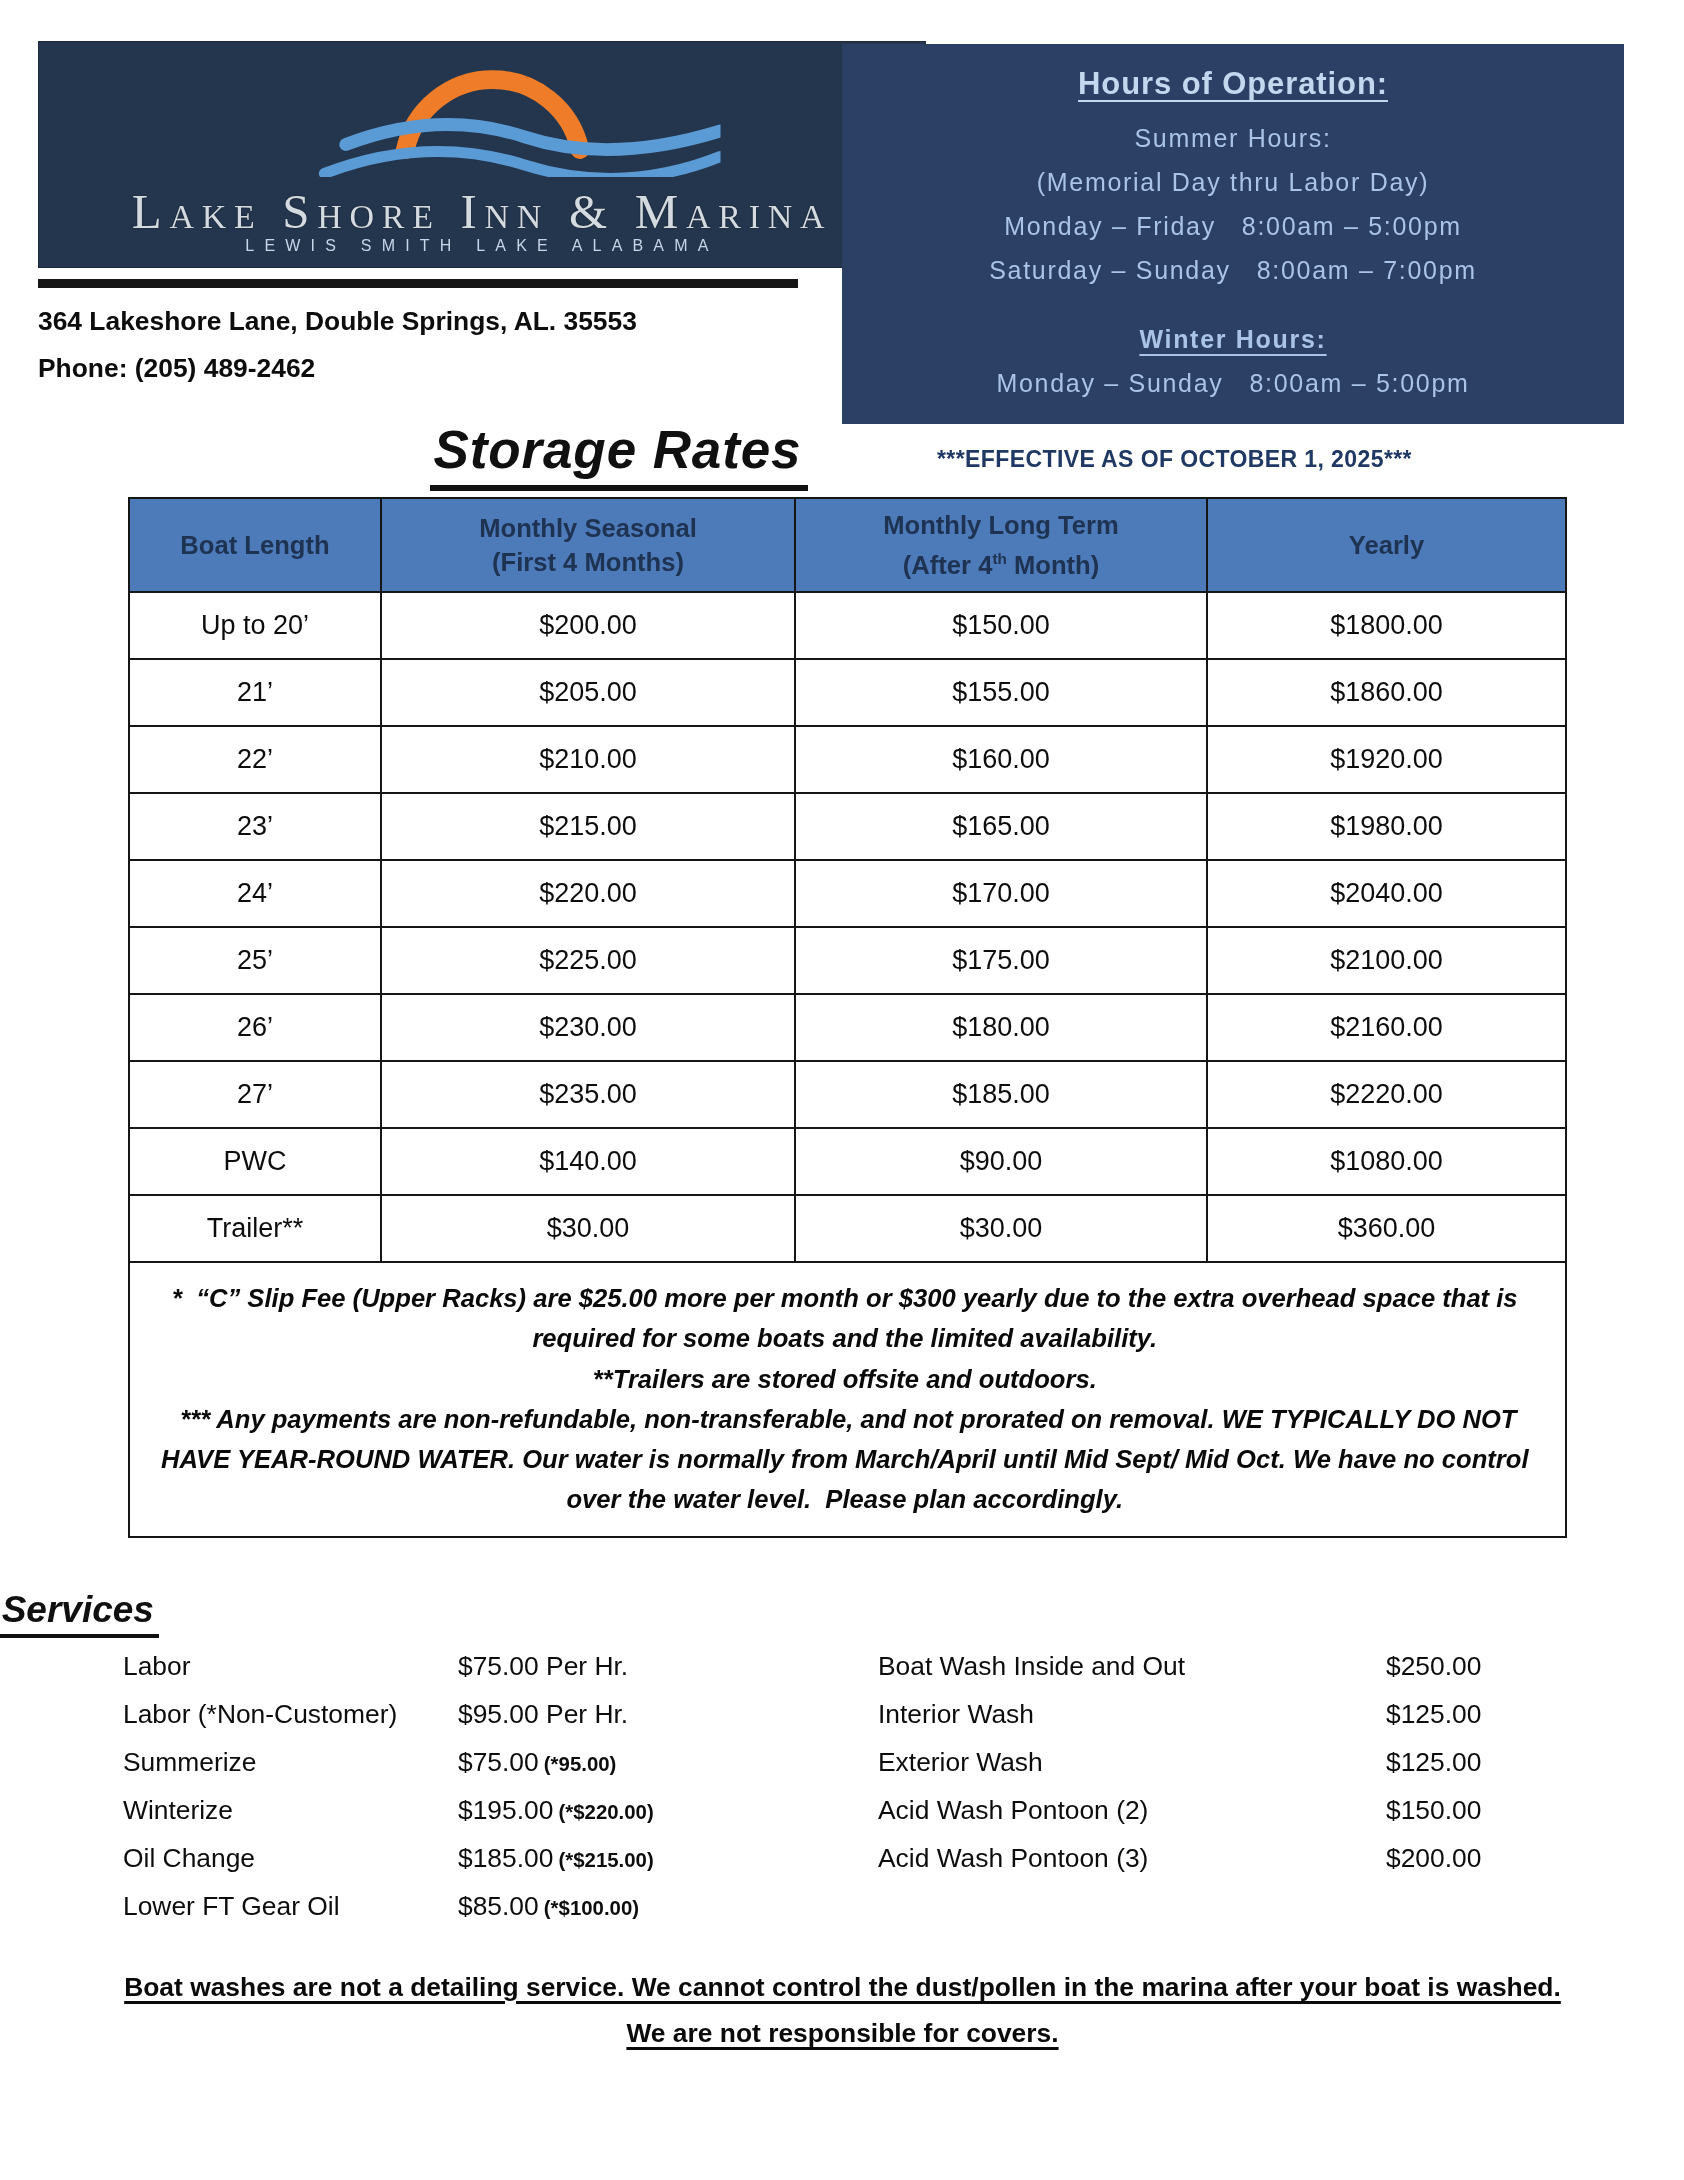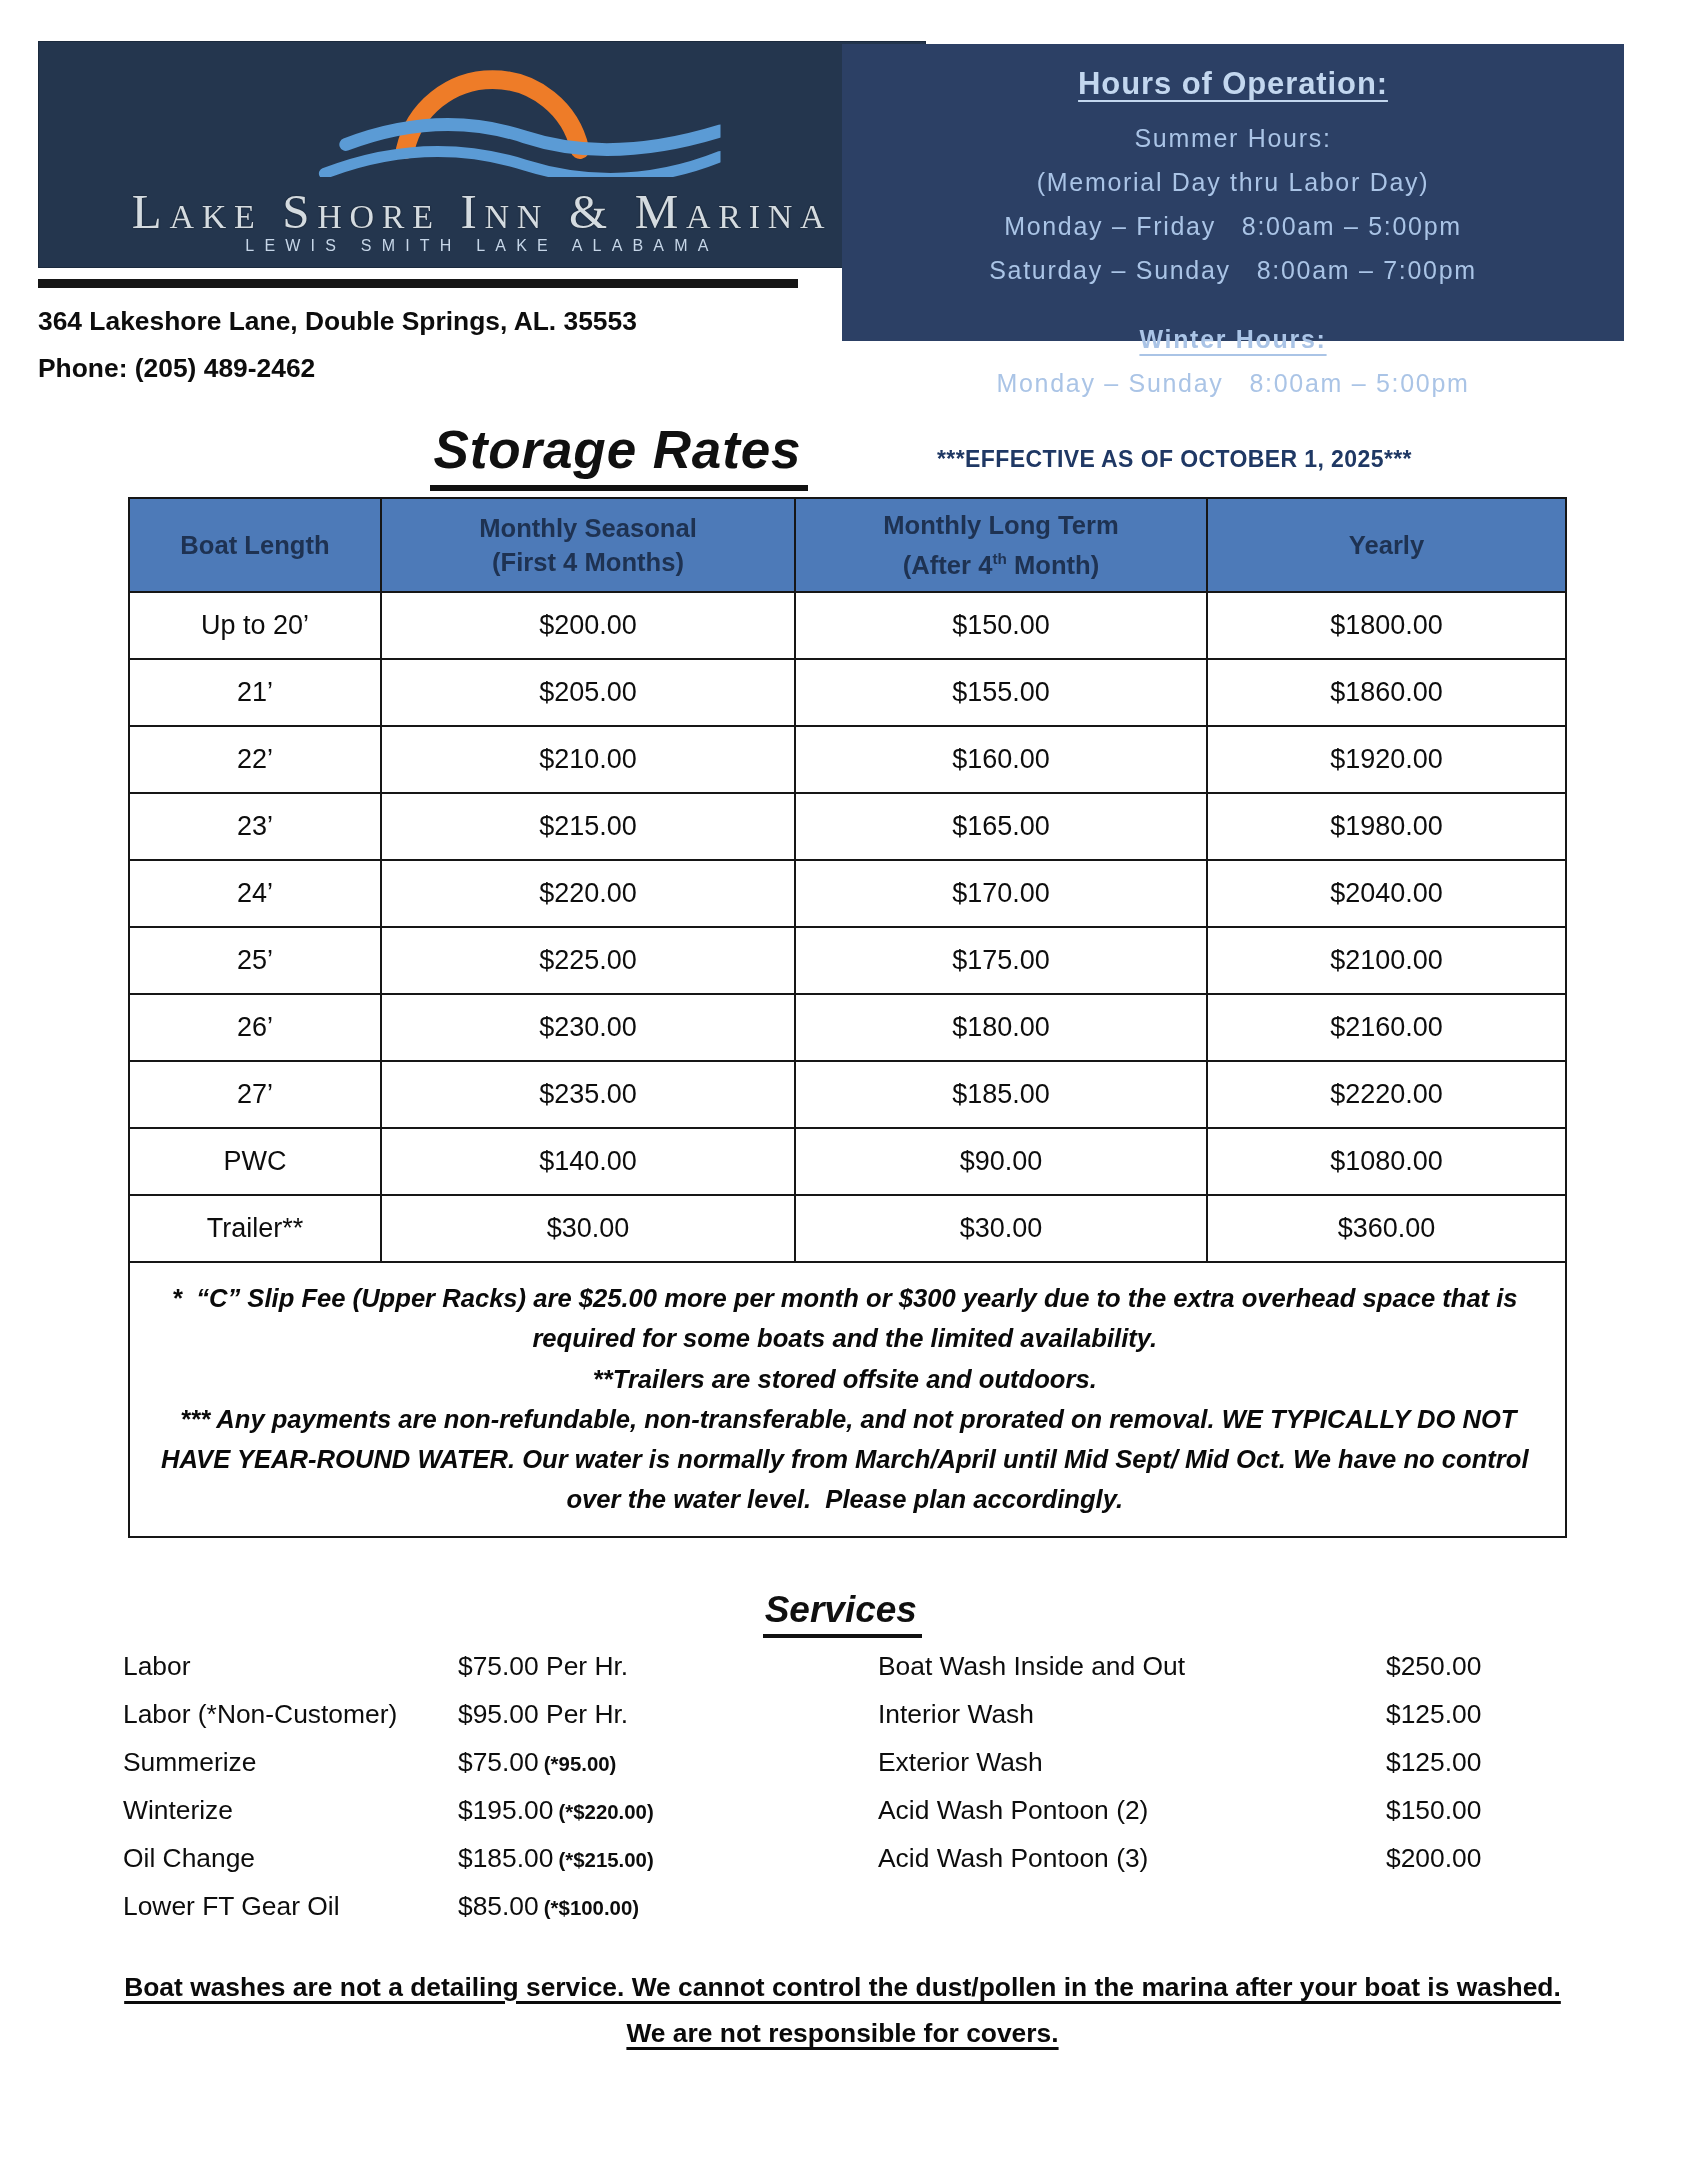--- a/index.html
+++ b/index.html
@@ -24,21 +24,21 @@
     text-shadow:0 0 1.7px rgba(0,0,0,.6);
   }
   .logo-subtitle {
     position:relative; margin-top:1px; font-size:16px; letter-spacing:10.2px;
     color:#c6d6e8; white-space:nowrap;
   }
   .logo-bar { position:absolute; left:38px; top:279px; width:760px; height:8.5px; background:#161616; }
 
   
   .hours-box {
-    position:absolute; left:842px; top:44px; width:782px; height:297px;
+    position:absolute; left:842px; top:44px; width:782px; height:380px;
     background:#2c4065; color:#aac4e6; text-align:center; padding-top:22px;
   }
   .hours-title { font-size:31px; font-weight:bold; color:#c3d7ef; letter-spacing:0.9px; margin-bottom:13.6px; }
   .hours-title .u, .hours-sub .u { text-decoration:underline; text-underline-offset:6px; text-decoration-thickness:1.7px; }
   .hours-line { font-size:25px; letter-spacing:1.7px; line-height:44px; white-space:pre-wrap; }
   .hours-sub { font-size:25px; font-weight:bold; letter-spacing:1.7px; line-height:44px; margin-top:25.6px; }
 
   
   .contact { position:absolute; left:38px; top:298px; font-weight:bold; color:#0d0d0d; }
   .contact-line { font-size:26.4px; line-height:47px; white-space:pre-wrap; }
@@ -68,21 +68,21 @@
   }
   table.rates th sup { font-size:15.3px; }
   table.rates td { height:67px; font-size:27px; color:#0d0d0d; background:#fff; }
   td.notes-cell { text-align:center; padding:15.3px 19px 17px 13.6px; }
   .note {
     font-size:25.6px; font-weight:bold; font-style:italic; line-height:1.57;
     color:#0a0a0a; white-space:pre-wrap;
   }
 
   
-  .services-title-wrap { position:absolute; left:0; top:1589px; width:100%; text-align:center; }
+  .services-title-wrap { position:absolute; left:0; top:1589px; width:100%; }
   .services-title {
     display:inline-block; font-size:37px; font-weight:bold; font-style:italic;
     border-bottom:4.3px solid #111; padding:0 5.1px 3.4px 1.7px;
   }
   .svc-col { position:absolute; }
   .svc-left { left:123px; top:1651px; width:681px; }
   .svc-right { left:878px; top:1651px; width:698px; }
   .svc-row { display:flex; align-items:baseline; height:48px; font-size:26.4px; color:#0d0d0d; }
   .svc-left .svc-label { flex:0 0 335px; }
   .svc-right .svc-label { flex:0 0 508px; }

